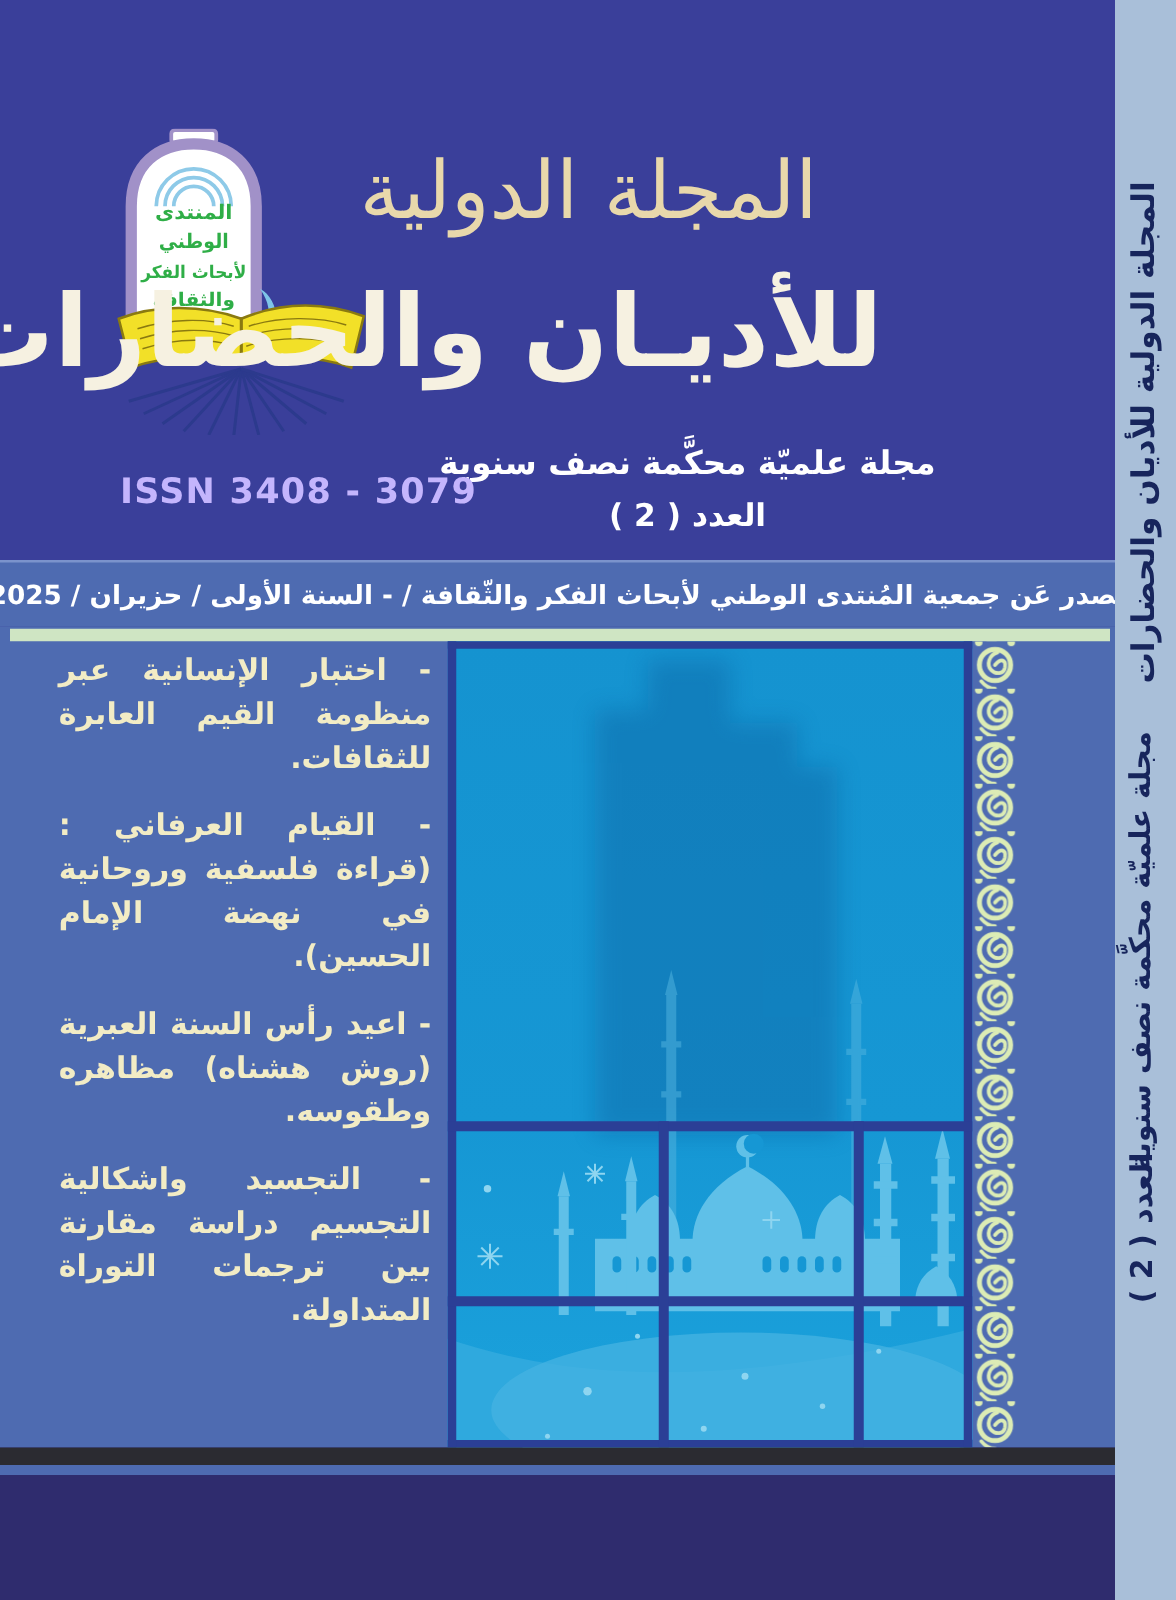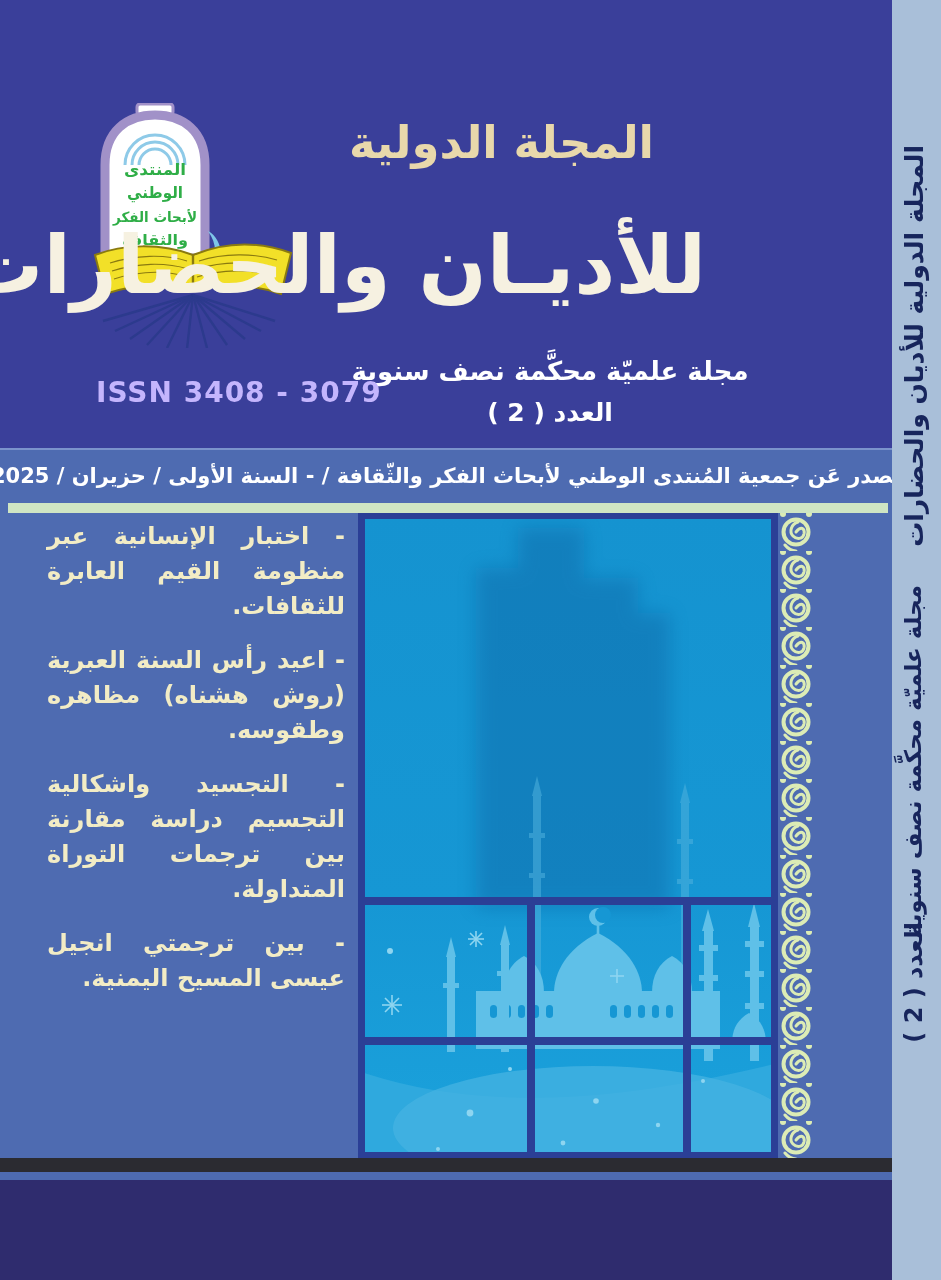--- a/index.html
+++ b/index.html
@@ -7,21 +7,21 @@
     width:941px;height:1280px;position:relative;overflow:hidden;
     background:#3a3f9a;
     font-family:"DejaVu Sans","Liberation Sans",sans-serif;
   }
   .abs{position:absolute;}
   
   .top-section{left:0;top:0;width:720px;height:448px;background:#3a3f9a;}
   .title1{
     top:118px;right:66px;width:560px;
     direction:rtl;text-align:right;
-    color:#e8d8ab;font-size:45px;font-weight:bold;line-height:1.1;
+    color:#e8d8ab;font-size:64px;font-weight:normal;line-height:1.1;
     white-space:nowrap;
   }
   .title2{
     top:222px;right:14px;width:870px;
     direction:rtl;text-align:right;
     color:#f6f1e1;font-size:80px;font-weight:bold;line-height:1.1;
     white-space:nowrap;
   }
   .subtitle{
     top:356px;left:340px;width:420px;
@@ -138,23 +138,23 @@
 
 <div class="abs band">
   <span class="band-text">تصدر عَن جمعية المُنتدى الوطني  لأبحاث الفكر والثّقافة  / - السنة الأولى /  حزيران  / 2025</span>
 </div>
 
 <div class="abs content">
   <div class="abs green-line"></div>
 
   <div class="abs article-list">
     <p class="article-item">- اختبار الإنسانية عبر منظومة القيم العابرة للثقافات.</p>
+    <p class="article-item">- القيام العرفاني : (قراءة فلسفية وروحانية في نهضة الإمام الحسين).</p>
     <p class="article-item">- اعيد رأس السنة العبرية (روش هشناه) مظاهره وطقوسه.</p>
     <p class="article-item">- التجسيد واشكالية التجسيم دراسة مقارنة بين ترجمات التوراة المتداولة.</p>
-    <p class="article-item">- بين ترجمتي انجيل عيسى المسيح اليمنية.</p>
   </div>
 
   <svg class="abs window-svg" width="420" height="645" viewBox="0 0 420 645">
     <defs>
       <linearGradient id="sky" x1="0" y1="0" x2="0" y2="1">
         <stop offset="0" stop-color="#1593d0"></stop>
         <stop offset="0.6" stop-color="#1697d4"></stop>
         <stop offset="1" stop-color="#1ba2dc"></stop>
       </linearGradient>
       <filter id="haze">

